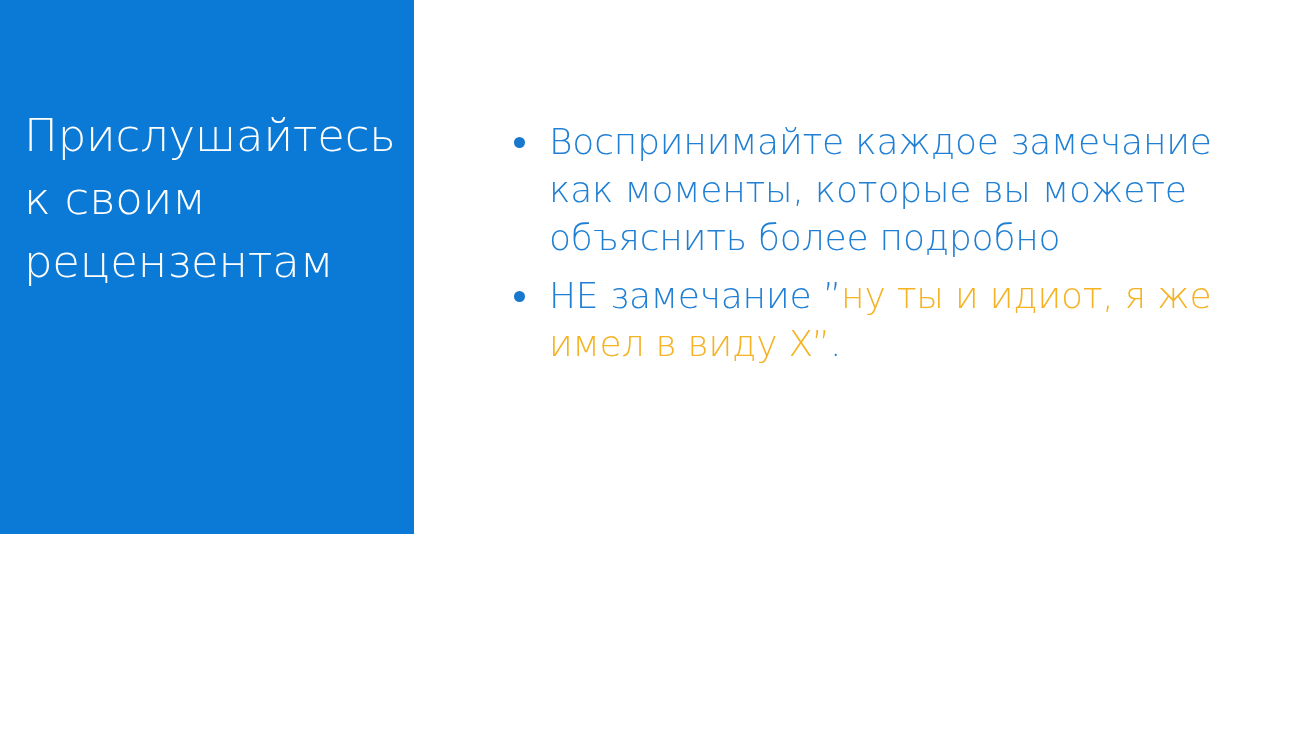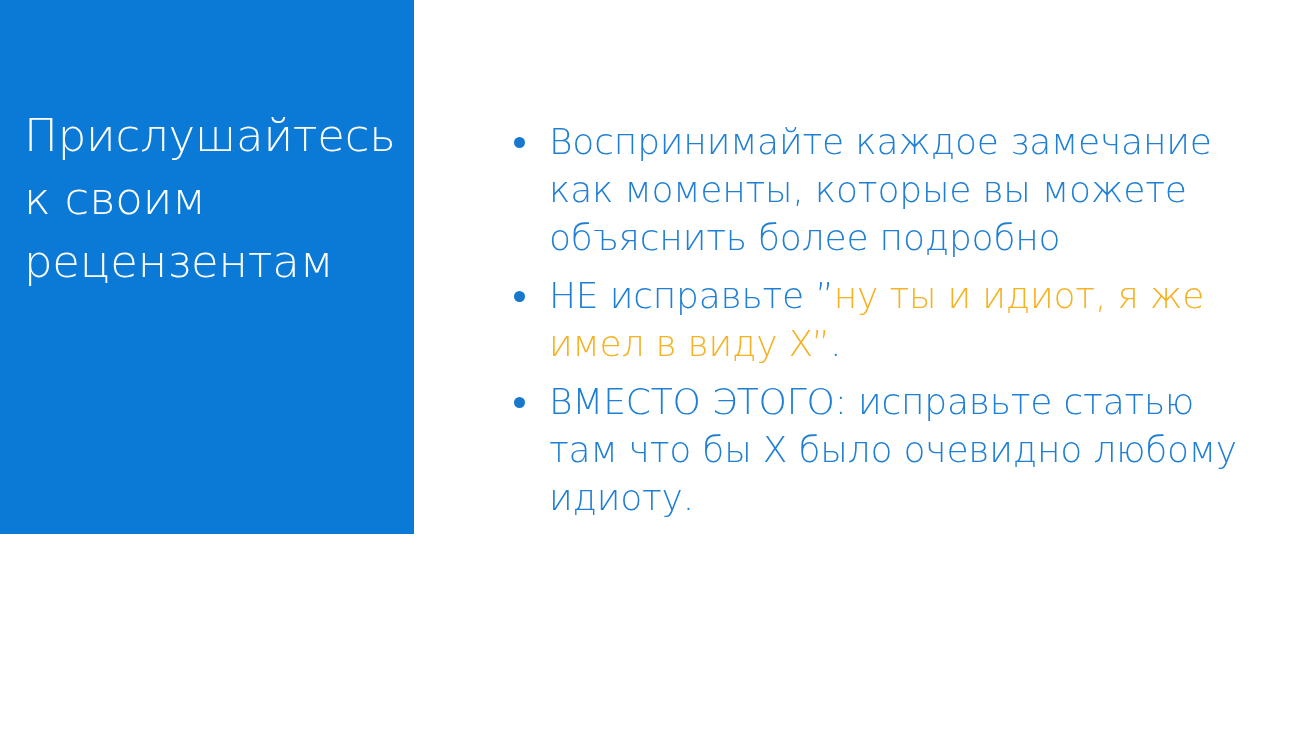--- a/index.html
+++ b/index.html
@@ -112,22 +112,18 @@
   </div>
 
   <div id="body-area">
     <ul id="bullet-list">
         <li class="bullet-item">
           <span class="bullet-marker"></span>
           <span class="bullet-text"><span class="plain">Воспринимайте каждое замечание как моменты, которые вы можете объяснить более подробно</span></span>
         </li>
         <li class="bullet-item">
           <span class="bullet-marker"></span>
-          <span class="bullet-text"><span class="plain">НЕ исправьте ”</span><span class="accent">ну ты и идиот, я же имел в виду X”</span><span class="plain">.</span></span>
-        </li>
-        <li class="bullet-item">
-          <span class="bullet-marker"></span>
-          <span class="bullet-text"><span class="plain">ВМЕСТО ЭТОГО: исправьте статью там что бы X было очевидно любому идиоту.</span></span>
+          <span class="bullet-text"><span class="plain">НЕ замечание ”</span><span class="accent">ну ты и идиот, я же имел в виду X”</span><span class="plain">.</span></span>
         </li>
       </ul>
   </div>
 
 </div>
 
 </body></html>

